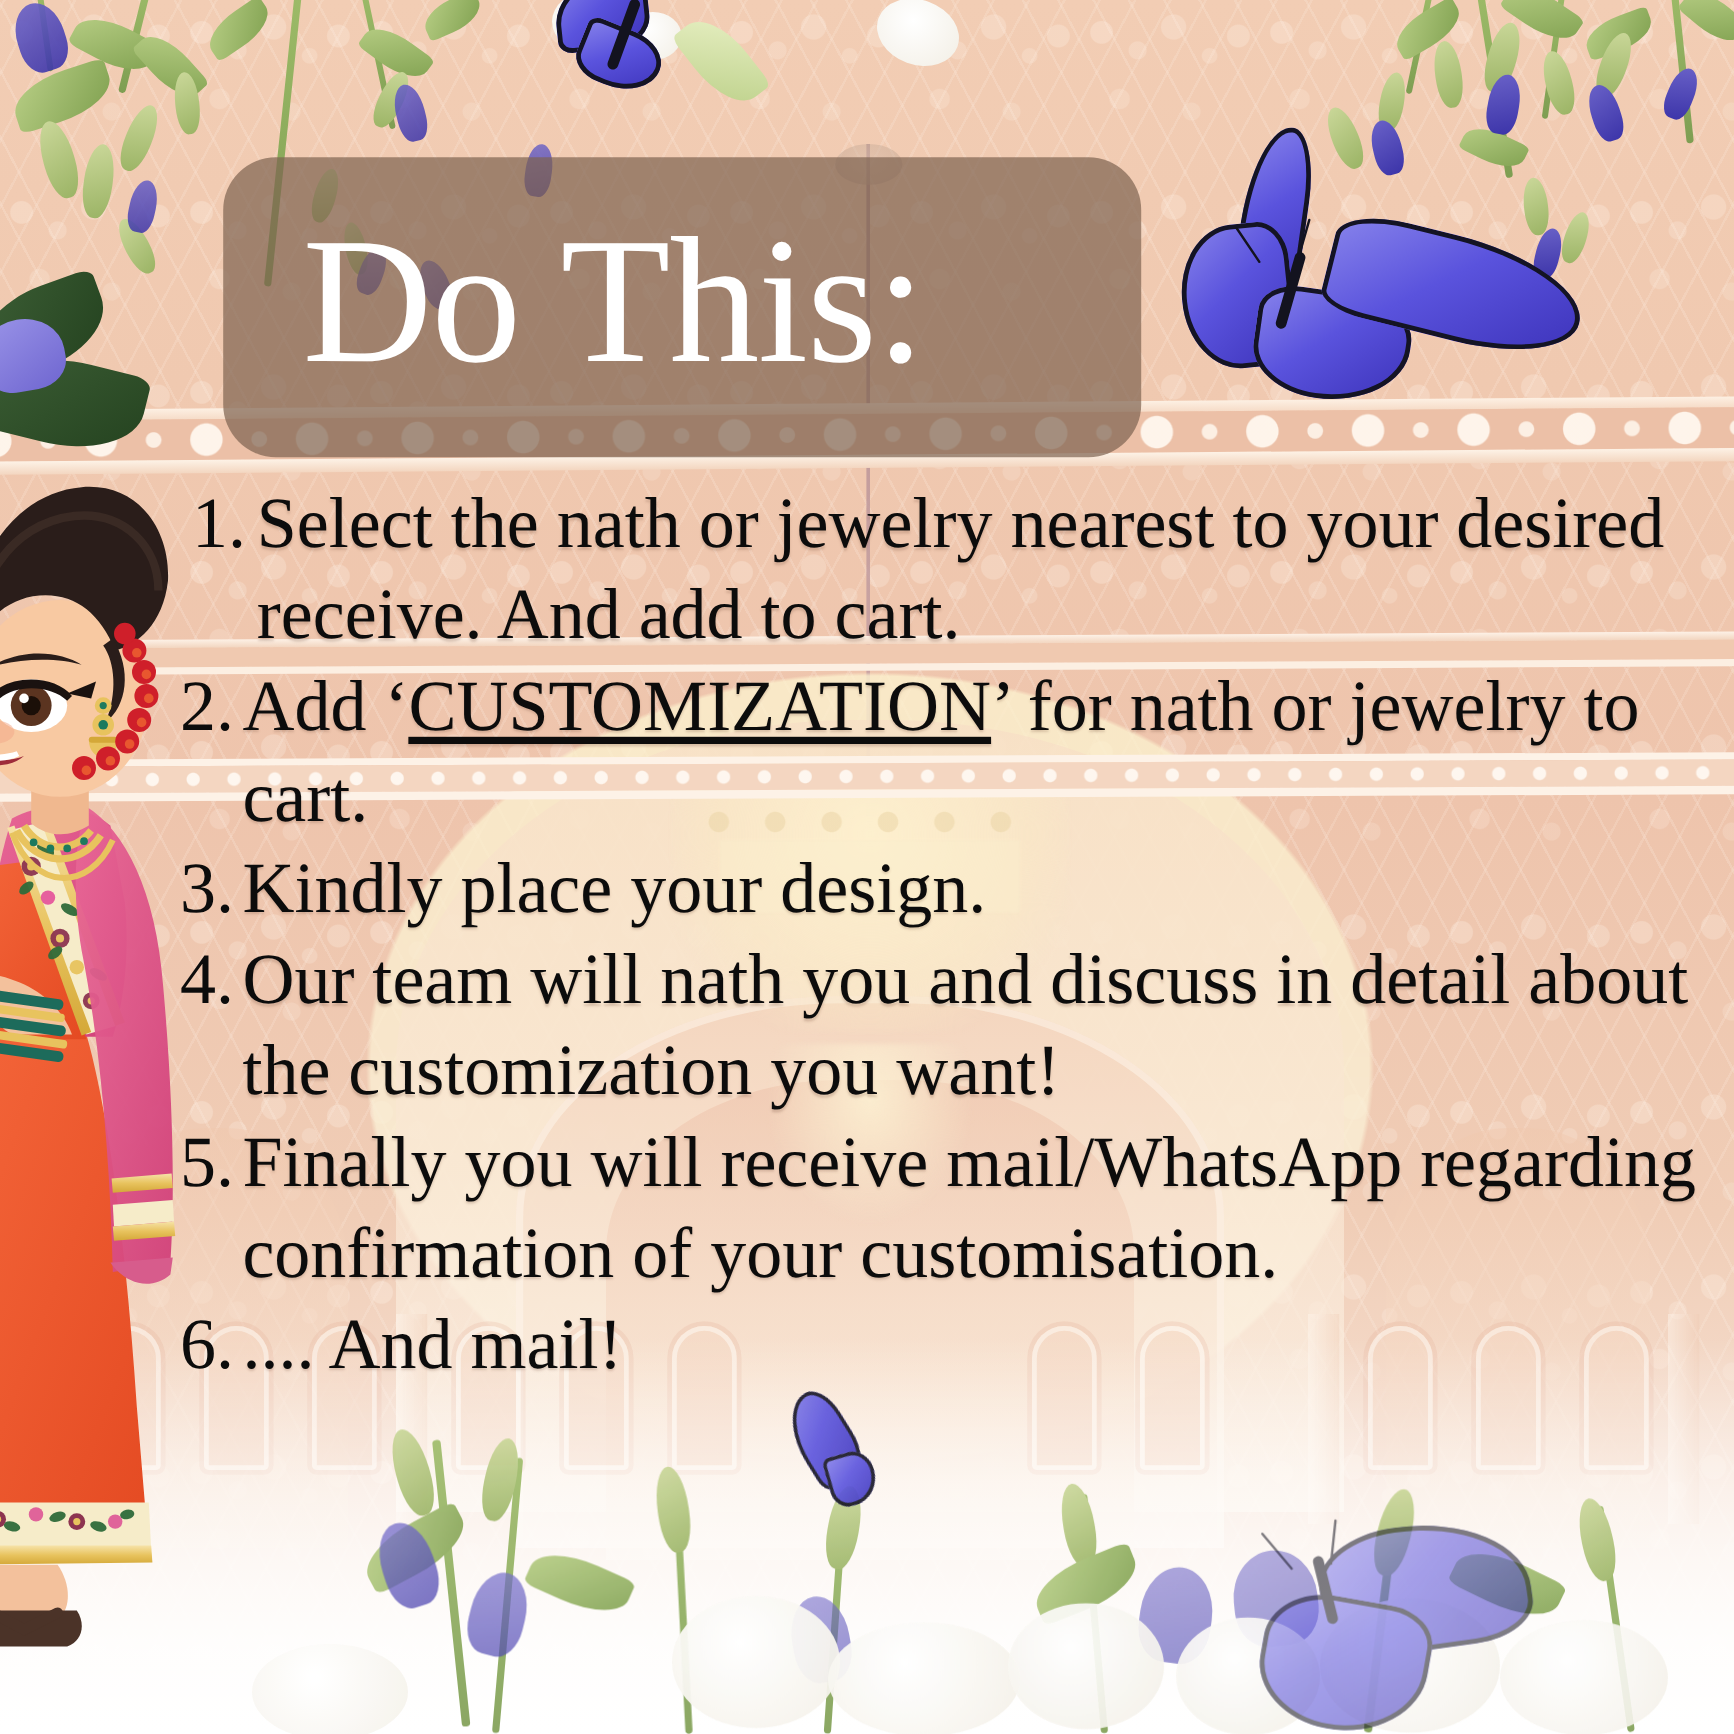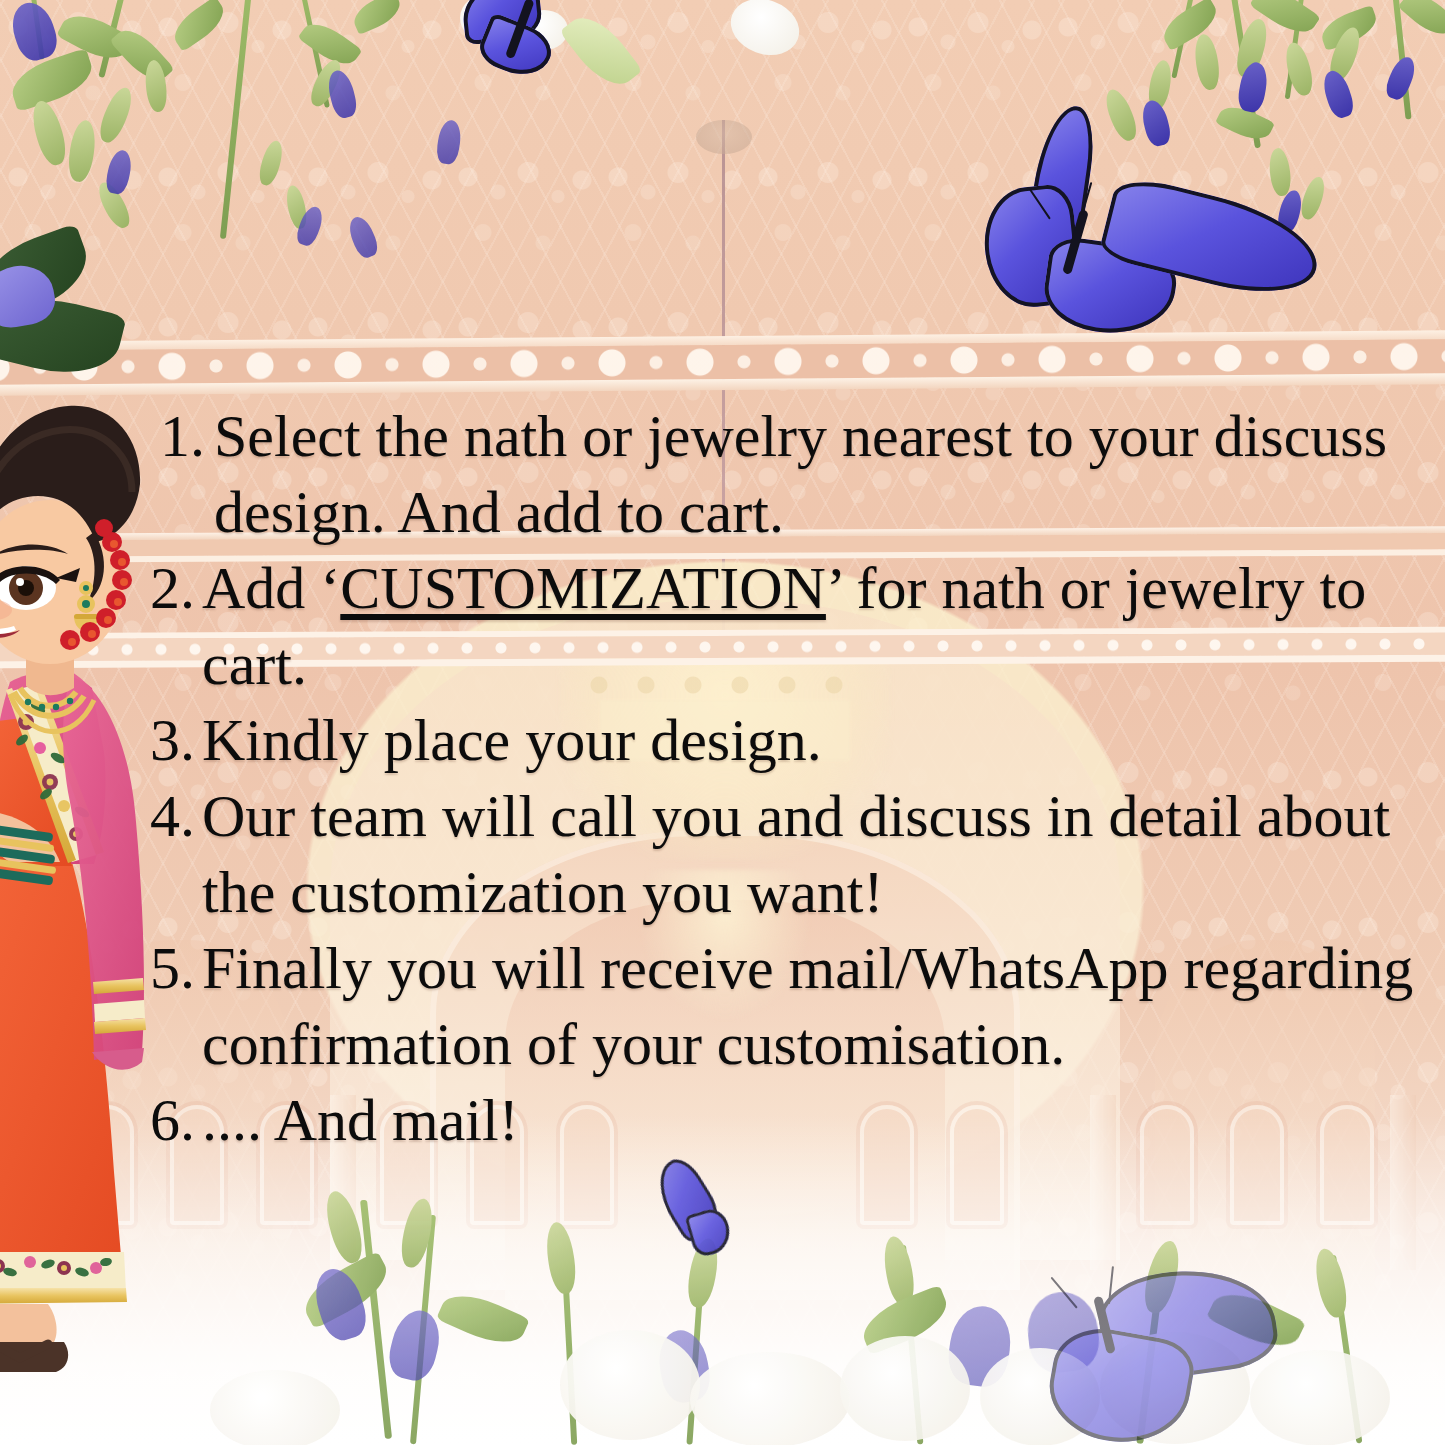--- a/index.html
+++ b/index.html
@@ -529,41 +529,44 @@
         <circle cx="144" cy="228" r="4"></circle>
         <circle cx="128" cy="242" r="4"></circle>
         <circle cx="108" cy="250" r="4"></circle>
     </g>
 
     <path d="M22 912 C14 930 16 948 30 956 L86 956 C96 946 94 926 84 912 Z" fill="#f3c19c"></path>
     <path d="M10 950 C4 964 10 978 26 980 L92 980 C104 976 108 962 100 950 Z" fill="#4b3328"></path>
     <path d="M30 952 L56 966 L84 952" fill="none" stroke="#4b3328" stroke-width="9" stroke-linecap="round"></path>
   </svg>
 
+  <div class="title-pill">
+    <div class="title-text">Do This:</div>
+  </div>
 
   <div class="list">
 
     <div class="li">
       <span class="li-num w1">1.</span>
-      <span class="li-body">Select the nath or jewelry nearest to your discuss design. And add to cart.</span>
+      <span class="li-body">Select the nath or jewelry nearest to your desired receive. And add to cart.</span>
     </div>
 
     <div class="li">
       <span class="li-num w0">2.</span>
       <span class="li-body"><span>Add ‘</span><span class="u">CUSTOMIZATION</span><span>’ for nath or jewelry to cart.</span></span>
     </div>
 
     <div class="li">
       <span class="li-num w0">3.</span>
       <span class="li-body">Kindly place your design.</span>
     </div>
 
     <div class="li">
       <span class="li-num w0">4.</span>
-      <span class="li-body">Our team will call you and discuss in detail about the customization you want!</span>
+      <span class="li-body">Our team will nath you and discuss in detail about the customization you want!</span>
     </div>
 
     <div class="li">
       <span class="li-num w0">5.</span>
       <span class="li-body">Finally you will receive mail/WhatsApp regarding confirmation of your customisation.</span>
     </div>
 
     <div class="li">
       <span class="li-num w0">6.</span>
       <span class="li-body">.... And mail!</span>

